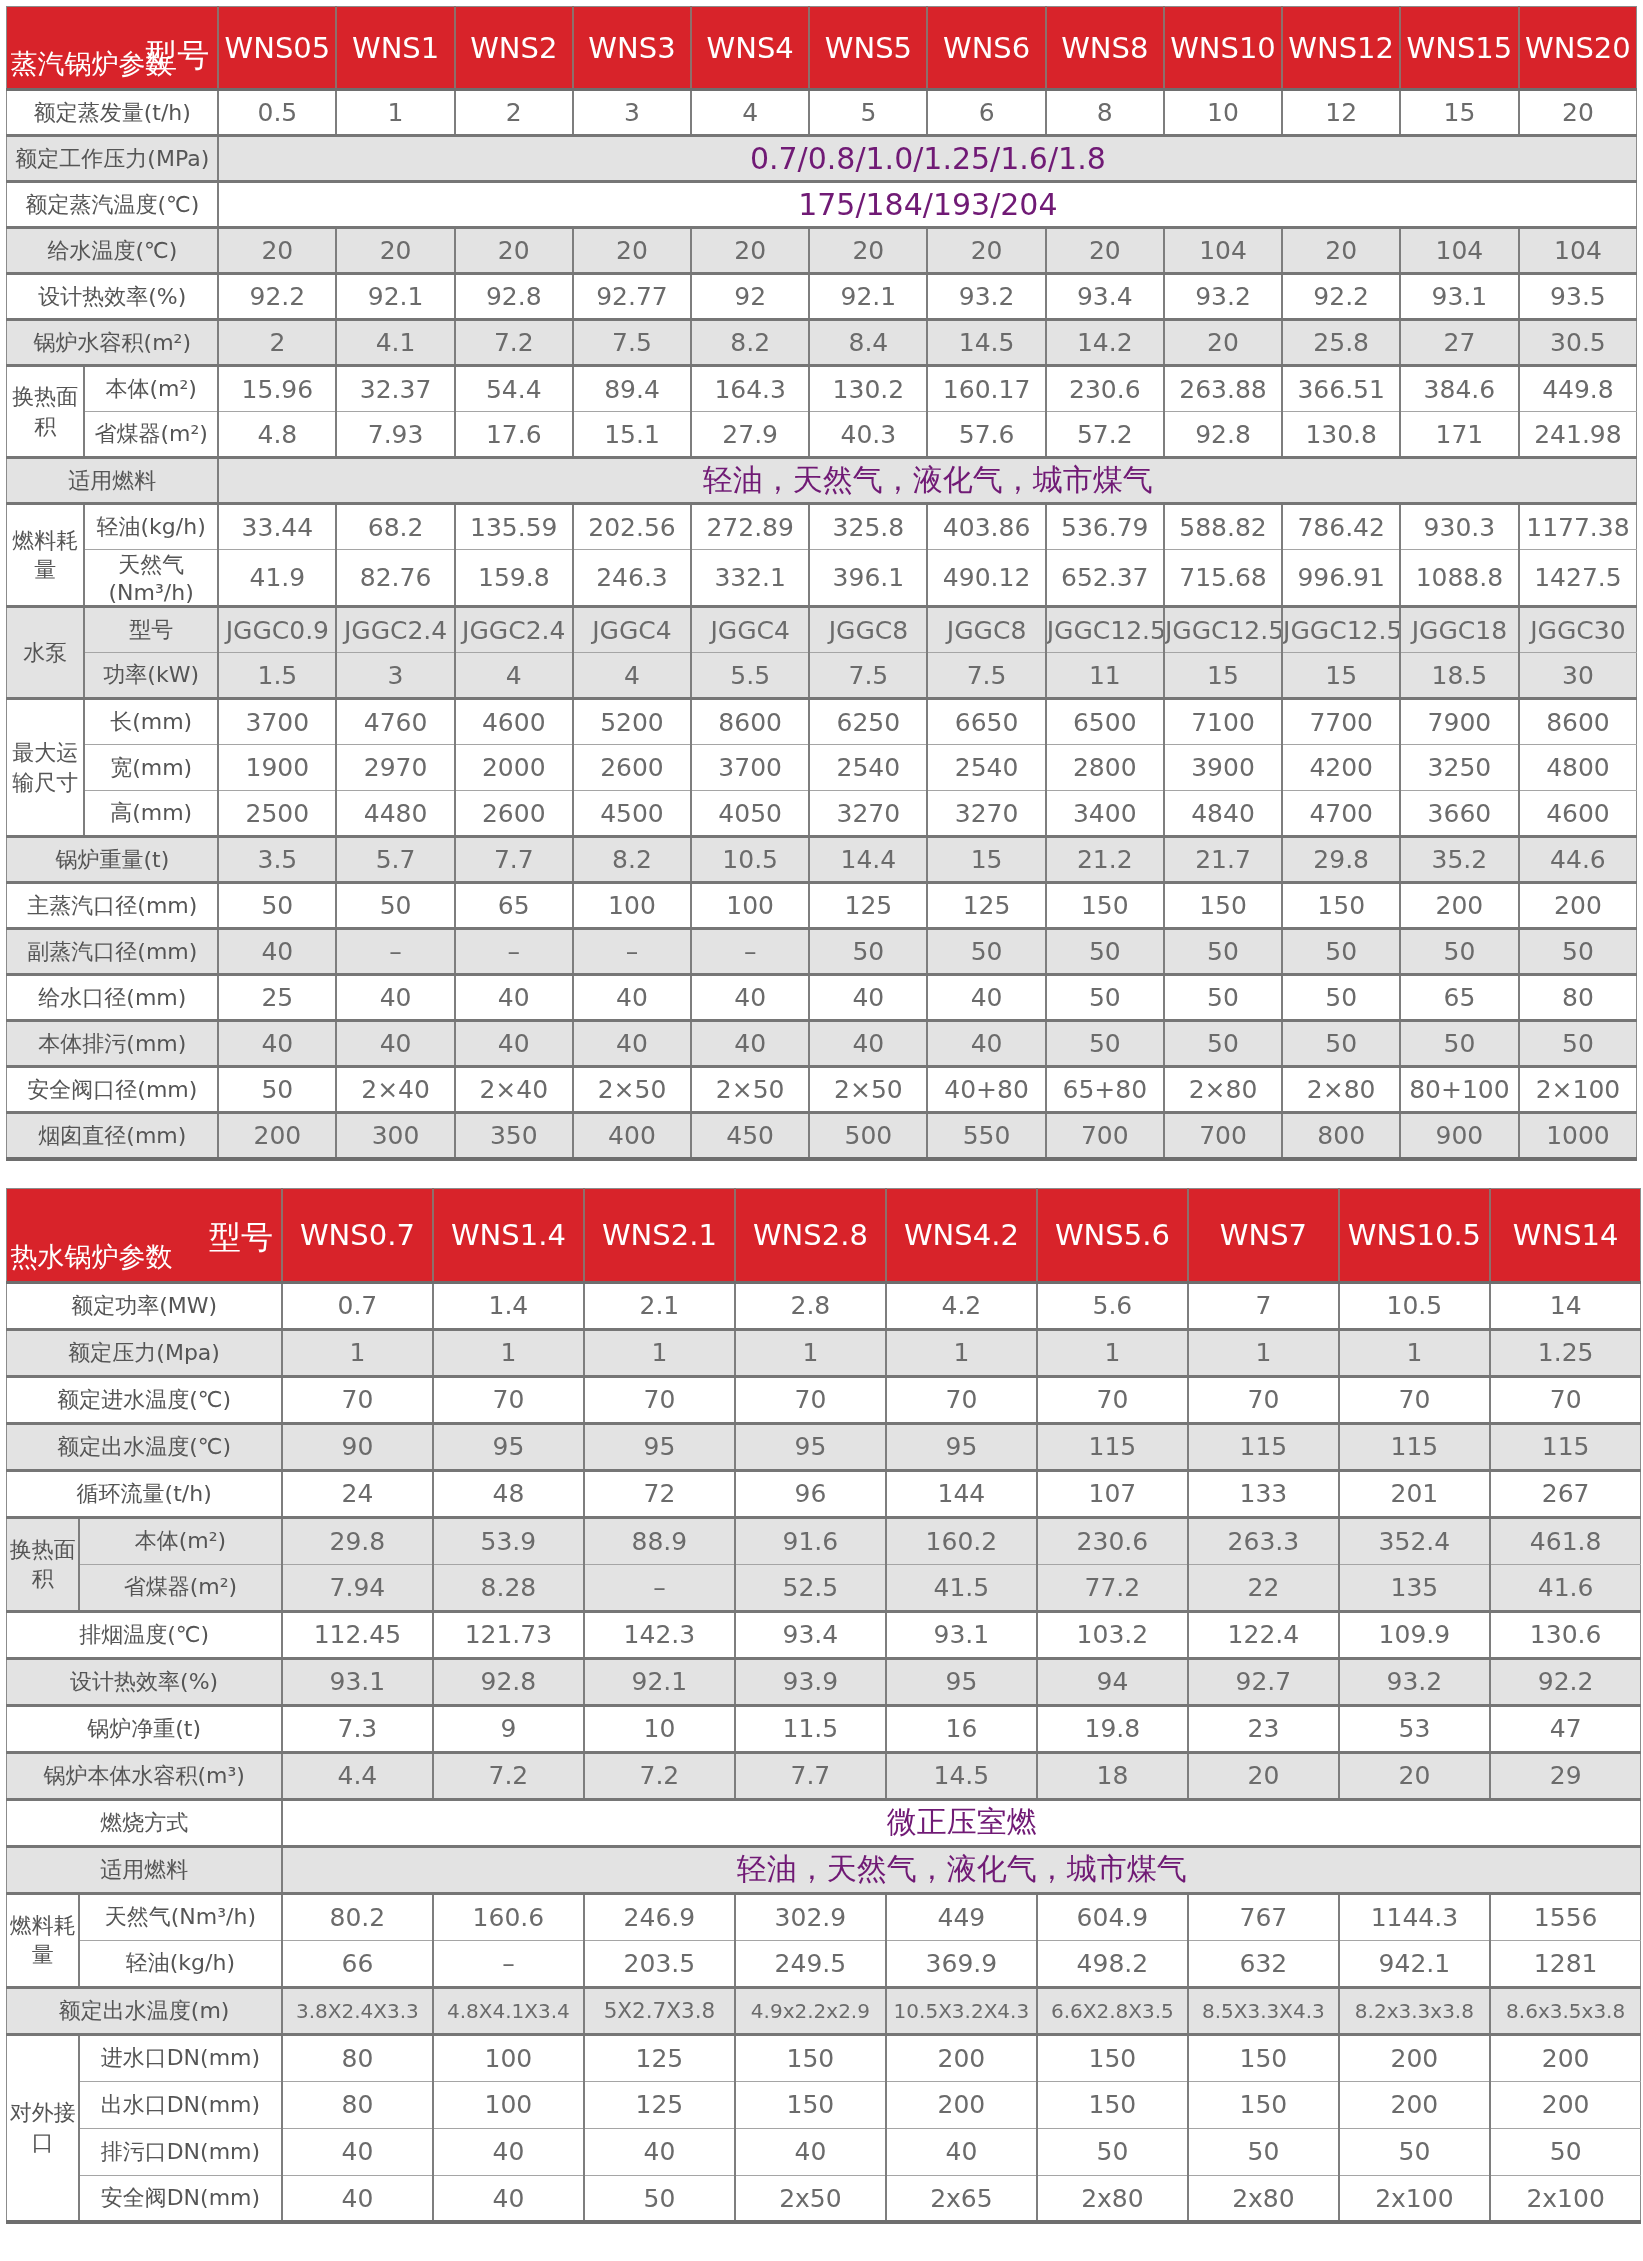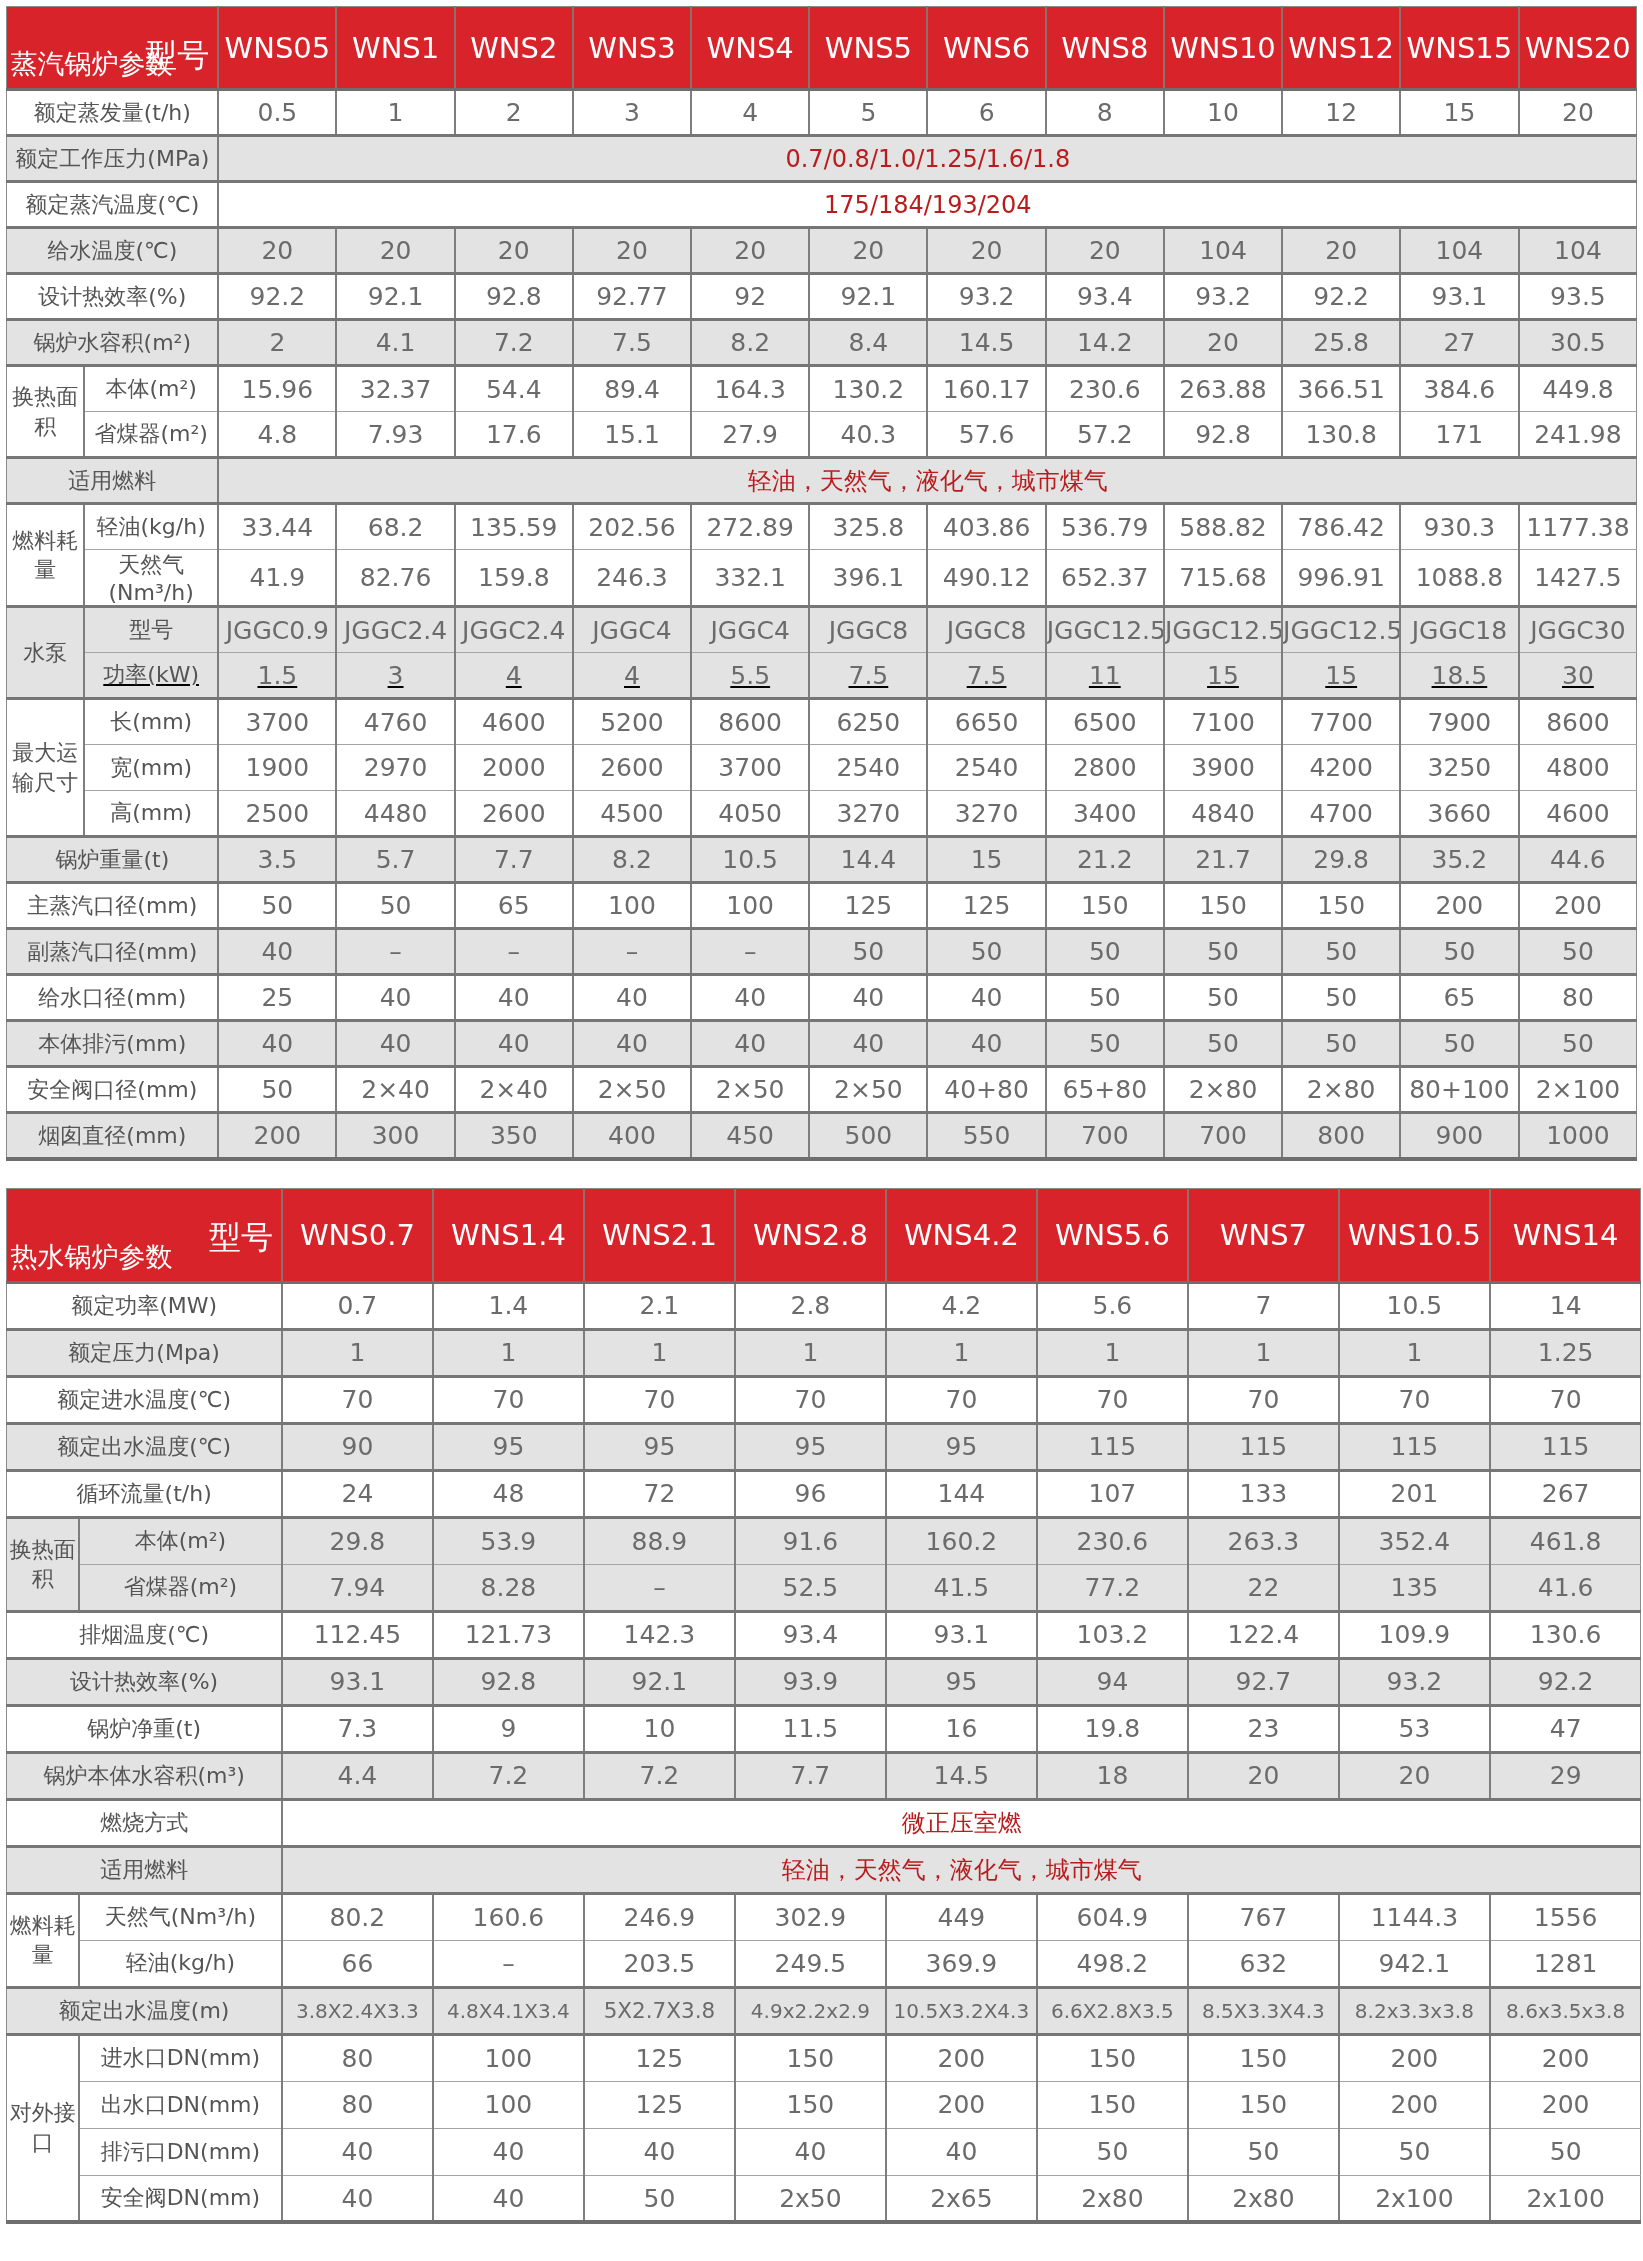--- a/index.html
+++ b/index.html
@@ -32,21 +32,21 @@
   tr.inner td{border-top:1.6px solid #a5a5a5;}
   tr.odd td{background:#e3e3e3;}
   tr.even td{background:#ffffff;}
 
   td.label,td.glabel,td.slabel{font-size:22px;color:#555555;}
   td.label{white-space:nowrap;}
   td.glabel{line-height:1.35;}
   td.val{font-size:25px;color:#6b6b6b;white-space:nowrap;}
   td.val.c9{font-size:21.5px;}
   td.val.c11{font-size:20px;}
-  td.spanval{font-size:24px;color:#b91c1c;}
+  td.spanval{font-size:30px;color:#701a75;}
 </style>
 </head>
 <body>
 
 <div class="page">
   <div id="t0" class="tbl-wrap">
       <table class="spec">
         <colgroup>
           <col style="width: 77px;">
           <col style="width: 134px;">
@@ -227,21 +227,21 @@
             <td class="val">JGGC4</td>
             <td class="val">JGGC4</td>
             <td class="val">JGGC8</td>
             <td class="val">JGGC8</td>
             <td class="val">JGGC12.5</td>
             <td class="val">JGGC12.5</td>
             <td class="val">JGGC12.5</td>
             <td class="val">JGGC18</td>
             <td class="val">JGGC30</td>
           </tr>
-          <tr class="odd inner" style="height: 46px; text-decoration: underline;">
+          <tr class="odd inner" style="height: 46px;">
             <td class="slabel">功率(kW)</td>
             <td class="val">1.5</td>
             <td class="val">3</td>
             <td class="val">4</td>
             <td class="val">4</td>
             <td class="val">5.5</td>
             <td class="val">7.5</td>
             <td class="val">7.5</td>
             <td class="val">11</td>
             <td class="val">15</td>

